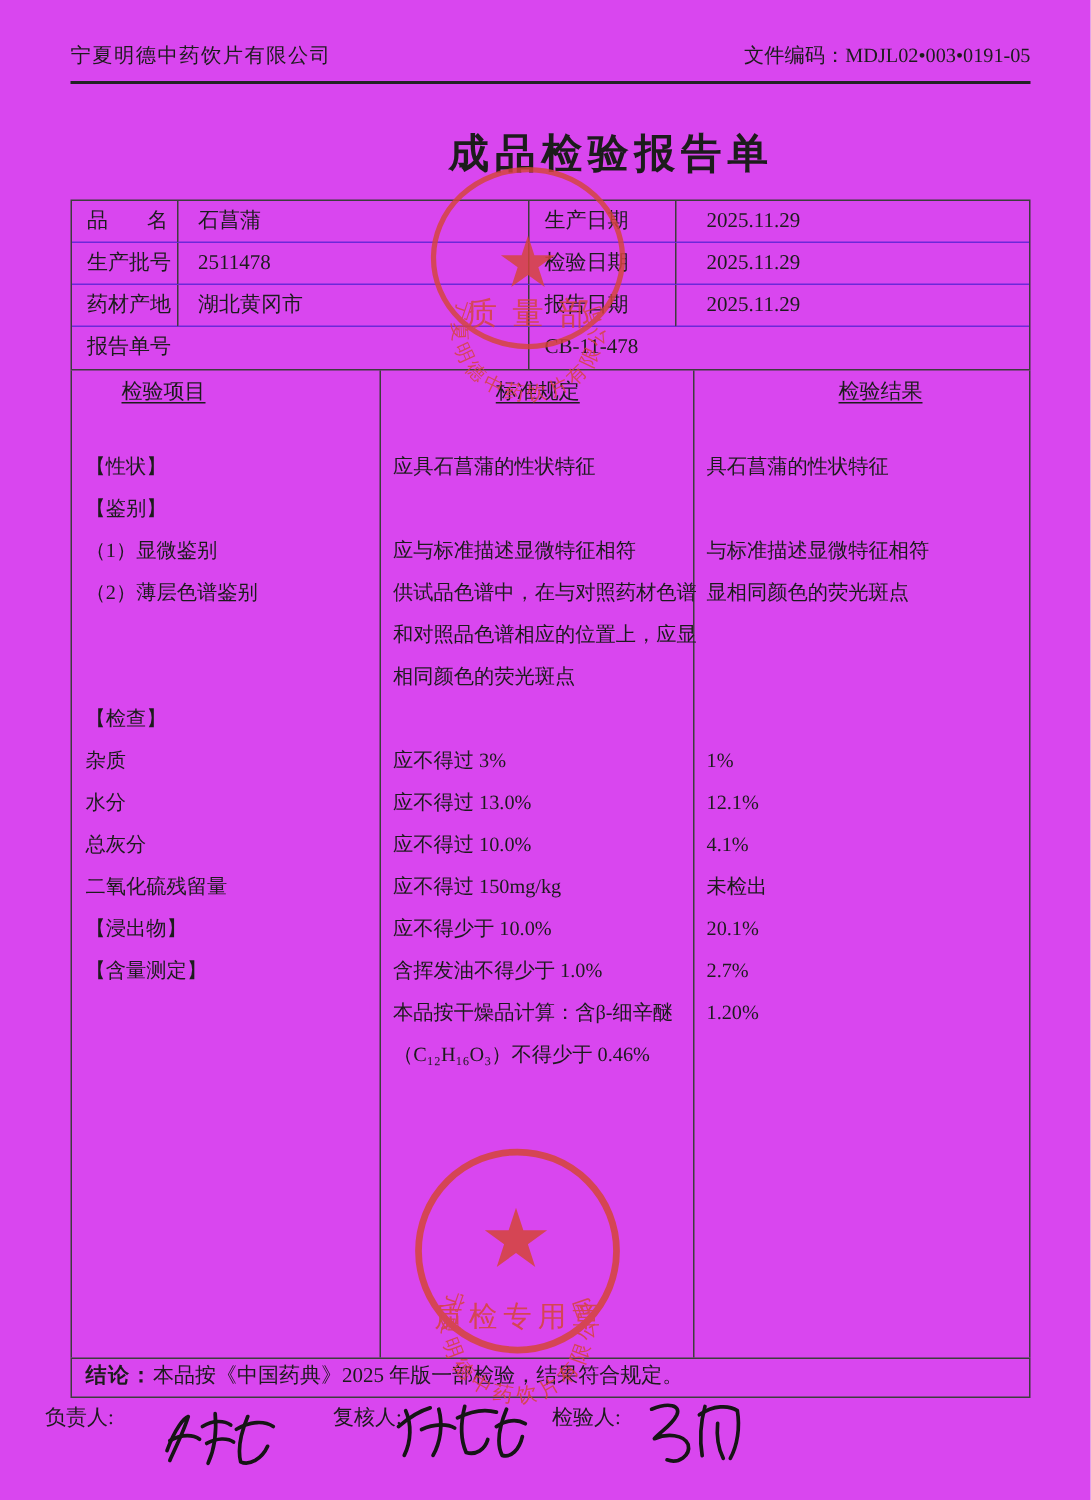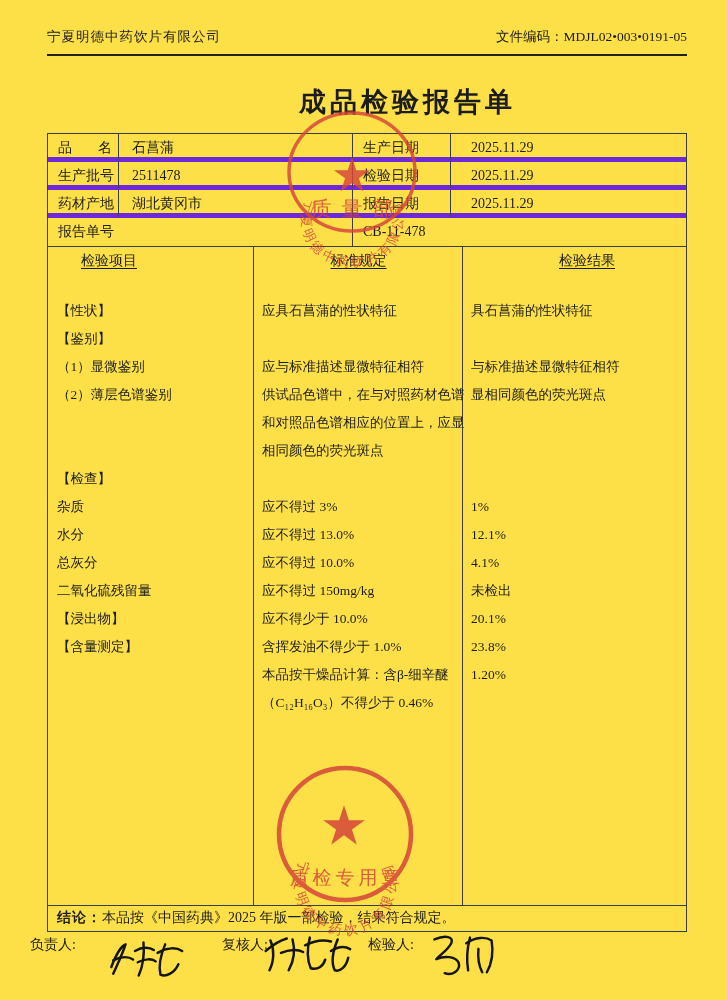--- a/index.html
+++ b/index.html
@@ -1,33 +1,33 @@
 <!DOCTYPE html>
 <html><head>
 <meta charset="utf-8">
 <style>
   html,body { margin:0; padding:0; background:#e8e8e8; }
   .page {
     position:relative; width:727px; height:1000px; margin:0 auto;
-    background:#fde047; overflow:hidden;
+    background:#d946ef; overflow:hidden;
     font-family:"Liberation Serif","DejaVu Serif",serif; color:#1c1c1c;
   }
   
   .company { position:absolute; left:47px; top:28px; font-size:13.5px; letter-spacing:1px; }
   .filecode { position:absolute; right:40px; top:28px; font-size:13.5px; }
   .header-rule { position:absolute; left:47px; top:54px; width:640px; height:2px; background:#222; }
   .doc-title { position:absolute; left:0; top:84px; width:100%; text-align:center;
                font-size:27px; font-weight:bold; letter-spacing:4px;padding-left:44px; }
   
   .info-table {
     position:absolute; left:47px; top:133px; width:640px; box-sizing:border-box;
     display:grid; grid-template-columns:71px 234px 98px 1fr; grid-auto-rows:28px;
     border:1px solid #3d3d3d; font-size:14px;
   }
-  .info-table .c { box-sizing:border-box; border-right:1px solid #3d3d3d; border-bottom:5px solid #6d28d9;
+  .info-table .c { box-sizing:border-box; border-right:1px solid #3d3d3d; border-bottom:1px solid #6d28d9;
                    line-height:27px; white-space:nowrap; overflow:hidden; padding:0 6px 0 10px; }
   .info-table .c.lastcol { border-right:none; }
   .info-table .c.lastrow { border-bottom:none; }
   .info-table .c.val { padding-left:13px; }
   .info-table .c.val2 { padding-left:20px; }
   .spread { text-align:justify; text-align-last:justify; }
   .span2a { grid-column:1 / 3; }
   .span2b { grid-column:3 / 5; }
   
   .main-table { position:absolute; left:47px; top:247px; width:640px; height:658px;
@@ -128,21 +128,21 @@
       <div class="cell standard">应不得过 10.0%</div>
       <div class="cell result">4.1%</div>
       <div class="cell item">二氧化硫残留量</div>
       <div class="cell standard">应不得过 150mg/kg</div>
       <div class="cell result">未检出</div>
       <div class="cell item">【浸出物】</div>
       <div class="cell standard">应不得少于 10.0%</div>
       <div class="cell result">20.1%</div>
       <div class="cell item">【含量测定】</div>
       <div class="cell standard">含挥发油不得少于 1.0%</div>
-      <div class="cell result">23.8%</div>
+      <div class="cell result">2.7%</div>
       <div class="cell item"></div>
       <div class="cell standard">本品按干燥品计算：含β-细辛醚</div>
       <div class="cell result">1.20%</div>
       <div class="cell item"></div>
       <div class="cell standard">（C₁₂H₁₆O₃）不得少于 0.46%</div>
       <div class="cell result"></div>
     </div>
 
   <div class="conclusion"><b>结论：</b><span>本品按《中国药典》2025 年版一部检验，结果符合规定。</span></div>
 

